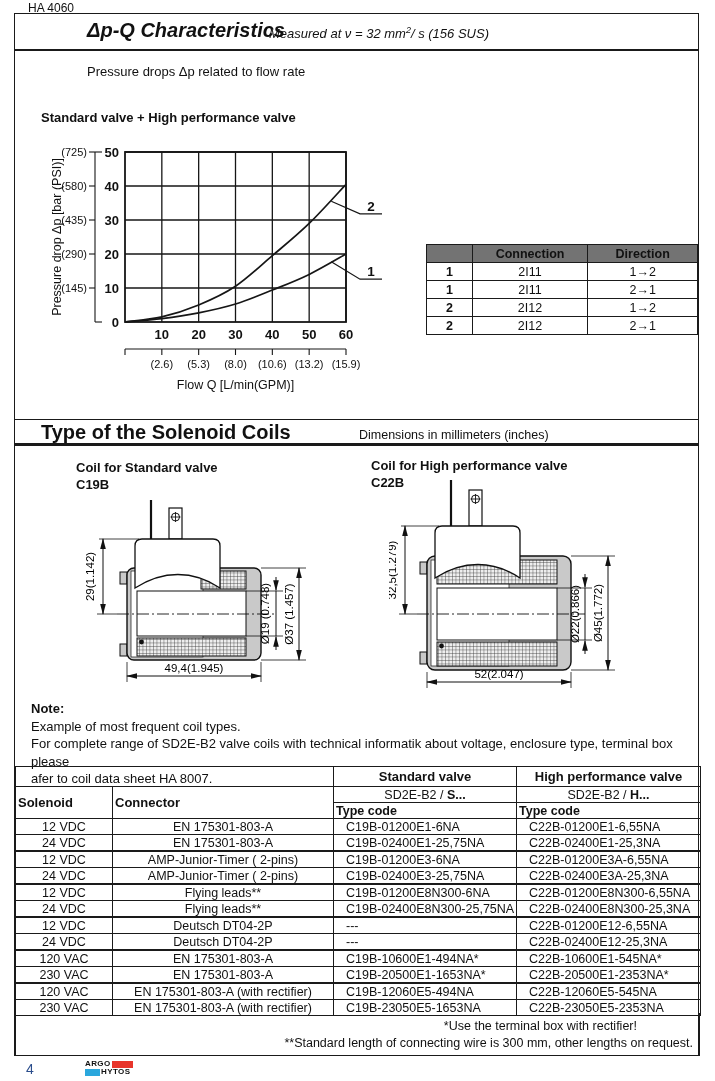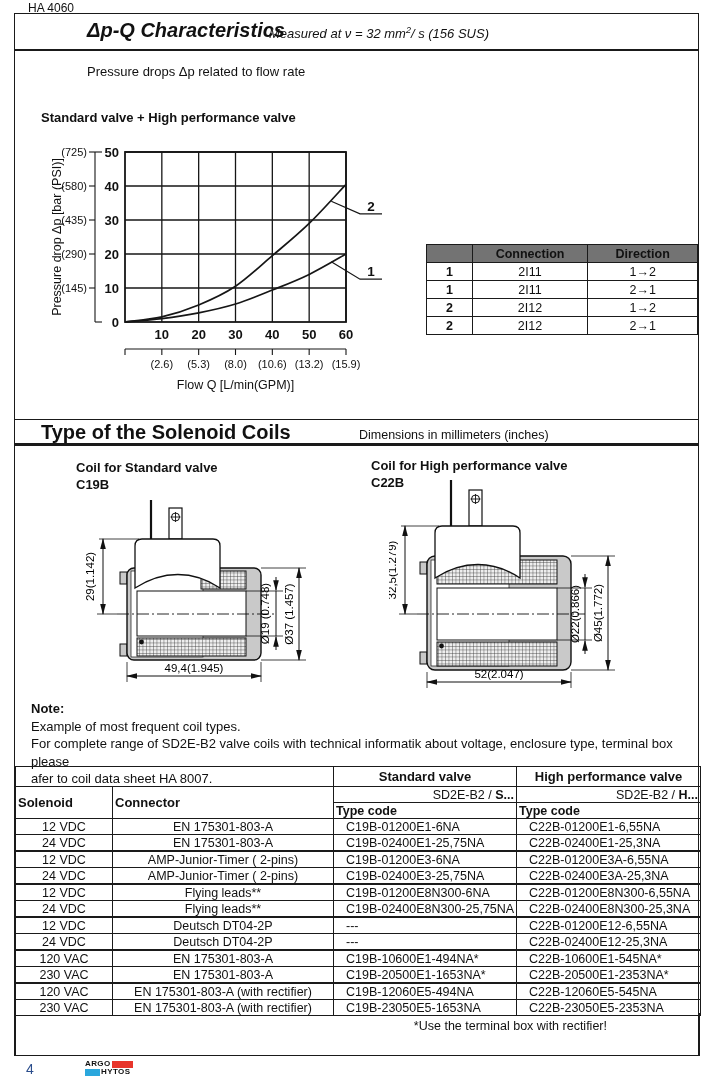--- a/index.html
+++ b/index.html
@@ -37,32 +37,32 @@
   .note{position:absolute;left:16px;top:686px;width:662px;font-size:13px;line-height:17.5px;}
   .note .nt{font-weight:bold;}
   
   .type-wrap{position:absolute;left:0;top:752px;width:685px;}
   table.type{border-collapse:collapse;table-layout:fixed;width:685px;border:1.6px solid #1a1a1a;}
   table.type th,table.type td{border:1px solid #1a1a1a;font-size:12.5px;padding:0 2px;
       overflow:hidden;white-space:nowrap;}
   table.type tr.grow th{font-weight:bold;text-align:center;height:19px;font-size:13px;}
   td.noborder{border-top:hidden;border-left:hidden;}
   table.type th.span2{font-weight:bold;text-align:left;font-size:13px;}
-  td.codecell{text-align:right;padding-left:12px;height:18px;}
+  td.codecell{text-align:center;padding-left:12px;height:18px;}
   tr.tcrow th{font-weight:bold;text-align:left;height:15px;border-bottom:1.6px solid #1a1a1a;}
   table.type tbody td{height:15px;}
   table.type tbody td.ctr{text-align:center;}
   table.type tbody td.lft{text-align:left;padding-left:12px;}
   table.type tbody tr.grp td{border-bottom:2px solid #1a1a1a;}
   .tw0{width:97px;}.tw1{width:221px;}.tw2{width:183px;}.tw3{width:184px;}
   
   .footnote-box{position:absolute;left:0;top:999px;width:685px;height:42.5px;box-sizing:border-box;
       border-left:1.6px solid #1a1a1a;border-right:1.6px solid #1a1a1a;border-bottom:1.6px solid #1a1a1a;
       font-size:12.5px;text-align:right;padding-top:5px;line-height:17px;}
-  .fn1{margin-right:92px;}
+  .fn1{margin-right:62px;}
   .fn2{margin-right:6px;}
   
   .footer{position:absolute;left:0;top:1059px;width:715px;height:22px;}
   .pagenum{position:absolute;left:26px;top:2px;font-size:14px;color:#2b4d8c;}
   .logo{position:absolute;left:85px;top:1px;}
   .lrow{display:flex;align-items:center;height:8px;}
   .ltext{font-size:8px;font-weight:bold;letter-spacing:0.4px;line-height:8px;color:#111;}
   .lred{display:inline-block;width:21px;height:7px;background:#e8352b;margin-left:1px;}
   .lcyan{display:inline-block;width:15px;height:7px;background:#2aa7dd;margin-right:1px;}
   svg text{font-family:"Liberation Sans","DejaVu Sans",sans-serif;}
@@ -388,20 +388,21 @@
               <td class="ctr">EN 175301-803-A (with rectifier)</td>
               <td class="lft">C19B-23050E5-1653NA</td>
               <td class="lft">C22B-23050E5-2353NA</td>
             </tr>
           </tbody>
       </table>
     </div>
 
     <div class="footnote-box">
       <div class="fn1">*Use the terminal box with rectifier!</div>
+      <div class="fn2">**Standard length of connecting wire is 300 mm, other lengths on request.</div>
     </div>
   </div>
 
   <div class="footer">
     <span class="pagenum">4</span>
     <div class="logo">
       <div class="lrow">
           <span class="ltext">ARGO</span>
           <span class="lred"></span>
         </div>

